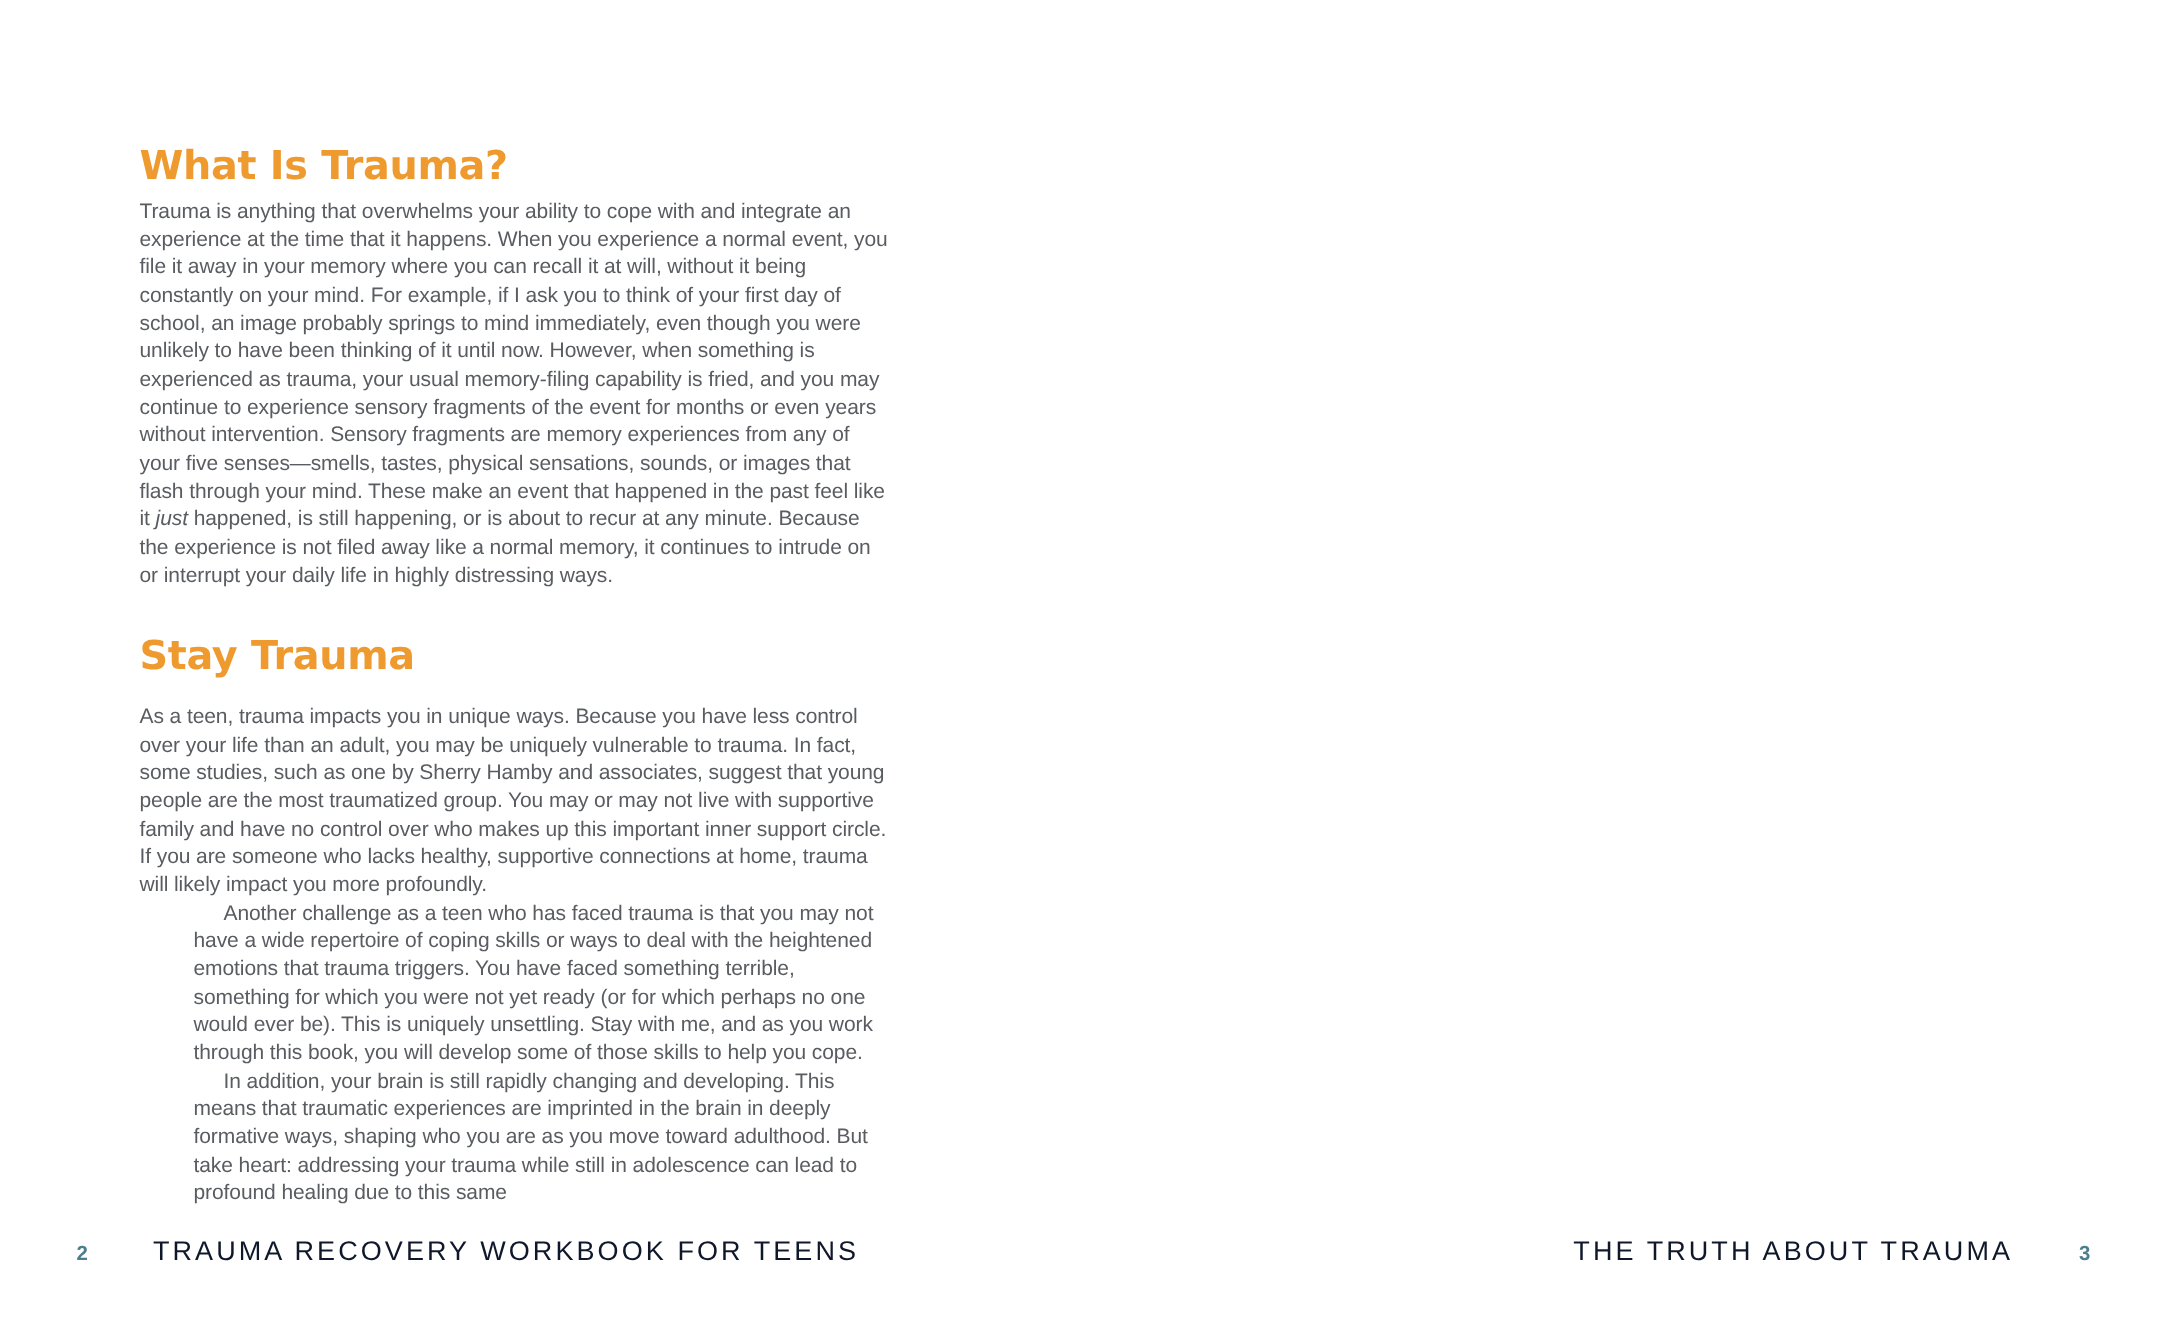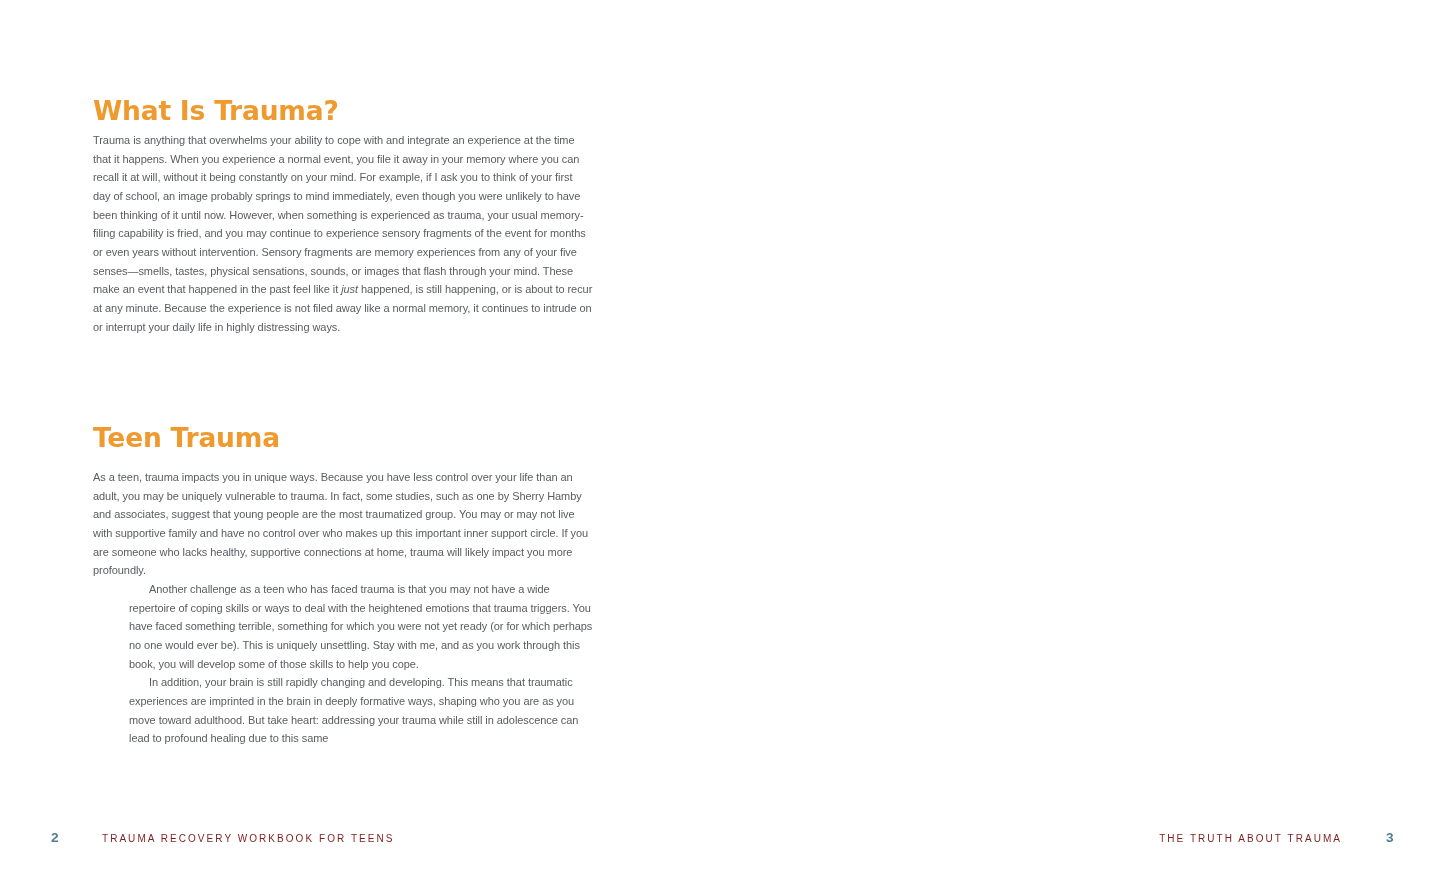--- a/index.html
+++ b/index.html
@@ -38,21 +38,21 @@
     font-size: 26.5px;
     line-height: 1.1;
     letter-spacing: -0.2px;
     color: #EE9A2E;
     margin: 0;
   }
 
   
   p.body {
     font-family: "Liberation Sans", sans-serif;
-    font-size: 11px;
+    font-size: 14px;
     line-height: 18.65px;
     color: #595C60;
     margin: 0;
     text-align: left;
     letter-spacing: -0.06px;
   }
   p.body.indent { text-indent: 20px; margin-left: 36px; }
 
   em.ital { font-style: italic; }
 
@@ -74,42 +74,42 @@
 
   .folio {
     font-family: "Liberation Sans", sans-serif;
     font-size: 13.6px;
     font-weight: 700;
     color: #4E7E8E;
     letter-spacing: 0.4px;
   }
   .running-head {
     font-family: "Liberation Sans", sans-serif;
-    font-size: 10px;
+    font-size: 18px;
     letter-spacing: 2.05px;
-    color: #7f1d1d;
+    color: #0f172a;
     white-space: nowrap;
   }
   .footer-left .running-head  { margin-left: 43px; }
   .footer-right .running-head { margin-right: 44px; }
 </style>
 </head>
 <body>
 
 <div class="spread">
 
   <div class="page page-left">
 
     <h1 class="section-heading lc-h1">What Is Trauma?</h1>
 
     <div class="lc-p1">
       <p class="body"><span>Trauma is anything that overwhelms your ability to cope with and integrate an experience at the time that it happens. When you experience a normal event, you file it away in your memory where you can recall it at will, without it being constantly on your mind. For example, if I ask you to think of your first day of school, an image probably springs to mind immediately, even though you were unlikely to have been thinking of it until now. However, when something is experienced as trauma, your usual memory-filing capability is fried, and you may continue to experience sensory fragments of the event for months or even years without intervention. Sensory fragments are memory experiences from any of your five senses—smells, tastes, physical sensations, sounds, or images that flash through your mind. These make an event that happened in the past feel like it </span><em class="ital">just</em><span> happened, is still happening, or is about to recur at any minute. Because the experience is not filed away like a normal memory, it continues to intrude on or interrupt your daily life in highly distressing ways.</span></p>
     </div>
 
-    <h1 class="section-heading lc-h2">Teen Trauma</h1>
+    <h1 class="section-heading lc-h2">Stay Trauma</h1>
 
     <div class="lc-p2">
       <p class="body">As a teen, trauma impacts you in unique ways. Because you have less control over your life than an adult, you may be uniquely vulnerable to trauma. In fact, some studies, such as one by Sherry Hamby and associates, suggest that young people are the most traumatized group. You may or may not live with supportive family and have no control over who makes up this important inner support circle. If you are someone who lacks healthy, supportive connections at home, trauma will likely impact you more profoundly.</p>
       <p class="body indent">Another challenge as a teen who has faced trauma is that you may not have a wide repertoire of coping skills or ways to deal with the heightened emotions that trauma triggers. You have faced something terrible, something for which you were not yet ready (or for which perhaps no one would ever be). This is uniquely unsettling. Stay with me, and as you work through this book, you will develop some of those skills to help you cope.</p>
       <p class="body indent">In addition, your brain is still rapidly changing and developing. This means that traumatic experiences are imprinted in the brain in deeply formative ways, shaping who you are as you move toward adulthood. But take heart: addressing your trauma while still in adolescence can lead to profound healing due to this same</p>
     </div>
 
     <div class="footer footer-left">
       <span class="folio">2</span>
       <span class="running-head">TRAUMA RECOVERY WORKBOOK FOR TEENS</span>

